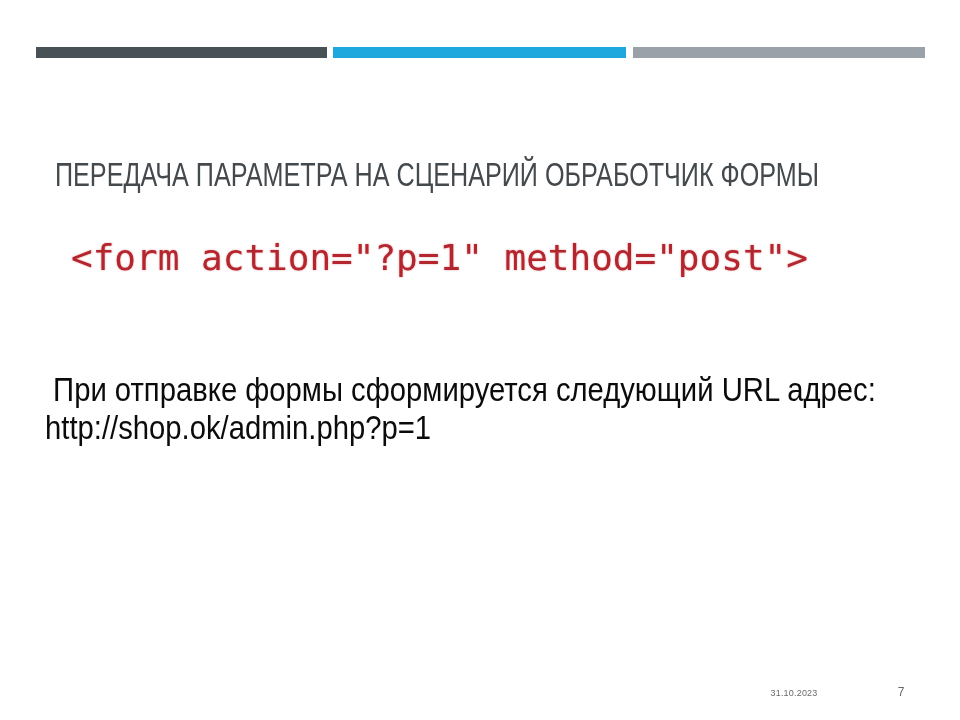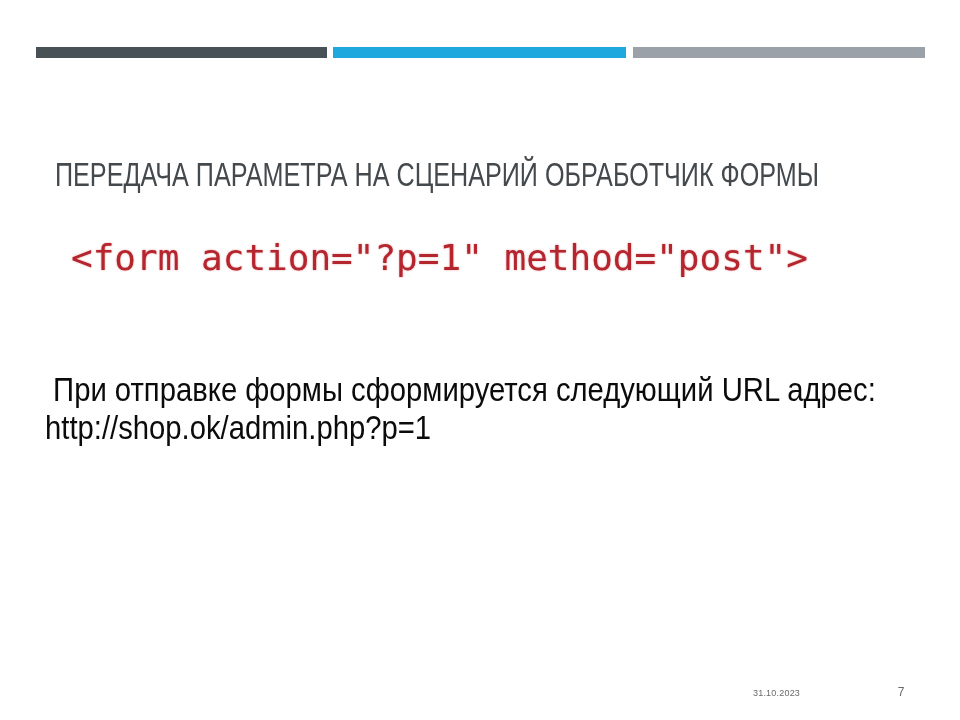--- a/index.html
+++ b/index.html
@@ -64,20 +64,21 @@
   }
   .body-line {
     white-space: pre;
   }
 
   .footer-date {
     position: absolute;
     left: 753px;
     top: 688px;
     width: 82px;
+    text-align: center;
     font-size: 9px;
     letter-spacing: 0.2px;
     color: var(--footer-text, #6a6a6a);
   }
   .footer-page {
     position: absolute;
     left: 890px;
     top: 685px;
     width: 22px;
     text-align: center;

